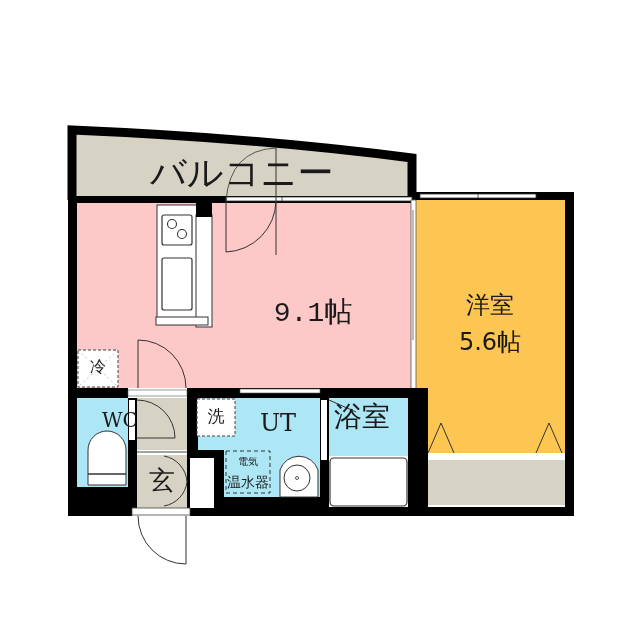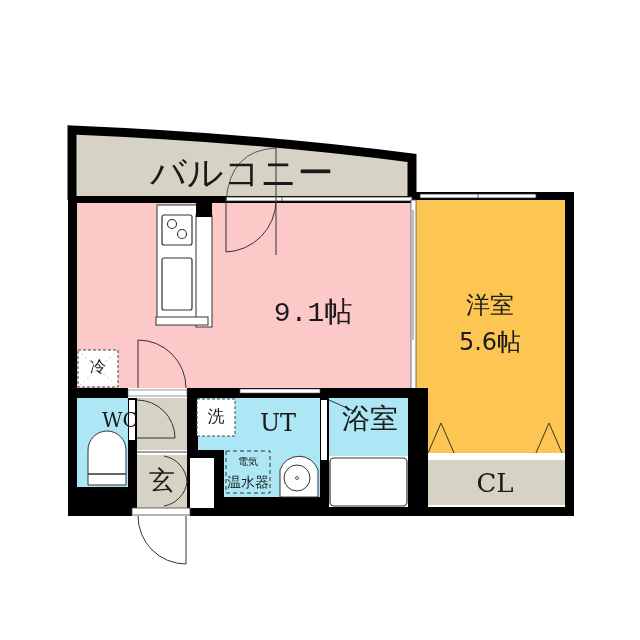--- a/index.html
+++ b/index.html
@@ -111,27 +111,26 @@
   <path d="M536,453 L549,423 L562,453" fill="none" stroke="#333" stroke-width="1"></path>
 </svg>
 
 <div class="lbl" style="left:150px;top:155px;font-size:36px;font-family:Liberation Serif, serif;text-align:right;">バルコニー</div>
 
 <div class="lbl" style="left:268px;top:300px;font-size:28px;width:90px;font-family:Liberation Mono, monospace;">9.1帖</div>
 
 <div class="lbl" style="left:440px;top:293px;font-size:24px;width:100px;font-family:'DejaVu Sans','Liberation Sans',sans-serif;">洋室</div>
 <div class="lbl" style="left:440px;top:330px;font-size:24px;width:100px;font-family:'DejaVu Sans','Liberation Sans',sans-serif;">5.6帖</div>
 
-<div class="lbl" style="left:460px;top:470px;font-size:26px;width:70px;">CL</div>
 
 <div class="lbl" style="left:78px;top:410px;font-size:20px;width:62px;margin-left:11px;">WC</div>
 
 <div class="lbl" style="left:243px;top:411px;font-size:24px;width:70px;">UT</div>
 
-<div class="lbl" style="left:334px;top:405px;font-size:28px;width:72px;font-family:Liberation Serif, serif;">浴室</div>
+<div class="lbl" style="left:326px;top:405px;font-size:28px;width:72px;font-family:Liberation Mono, monospace;">浴室</div>
 
 <div class="lbl" style="left:140px;top:467px;font-size:26px;width:44px;font-family:'DejaVu Sans','Liberation Sans',sans-serif;">玄</div>
 
 <div class="lbl" style="left:78px;top:359px;font-size:16px;width:40px;font-family:'DejaVu Sans','Liberation Sans',sans-serif;">冷</div>
 
 <div class="lbl" style="left:197px;top:408px;font-size:17px;width:38px;font-family:'DejaVu Sans','Liberation Sans',sans-serif;">洗</div>
 
 <div class="lbl" style="left:226px;top:457px;font-size:10px;width:44px;font-family:'DejaVu Sans','Liberation Sans',sans-serif;">電気</div>
 <div class="lbl" style="left:226px;top:475px;font-size:14px;width:44px;font-family:'DejaVu Sans','Liberation Sans',sans-serif;">温水器</div>
 </div>

